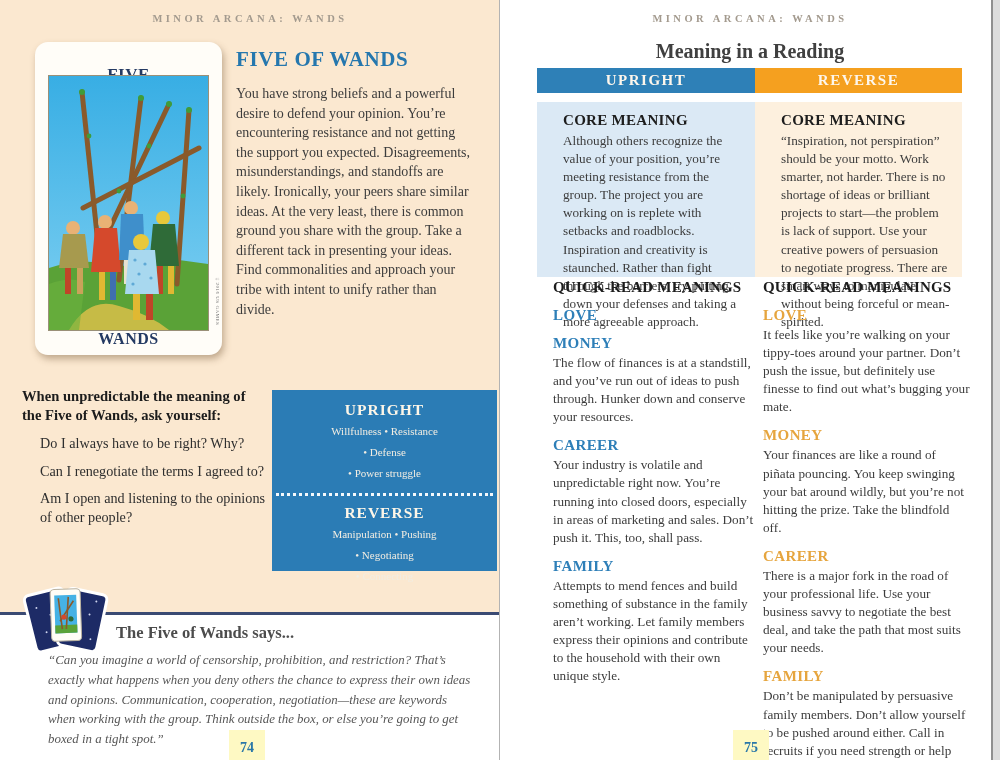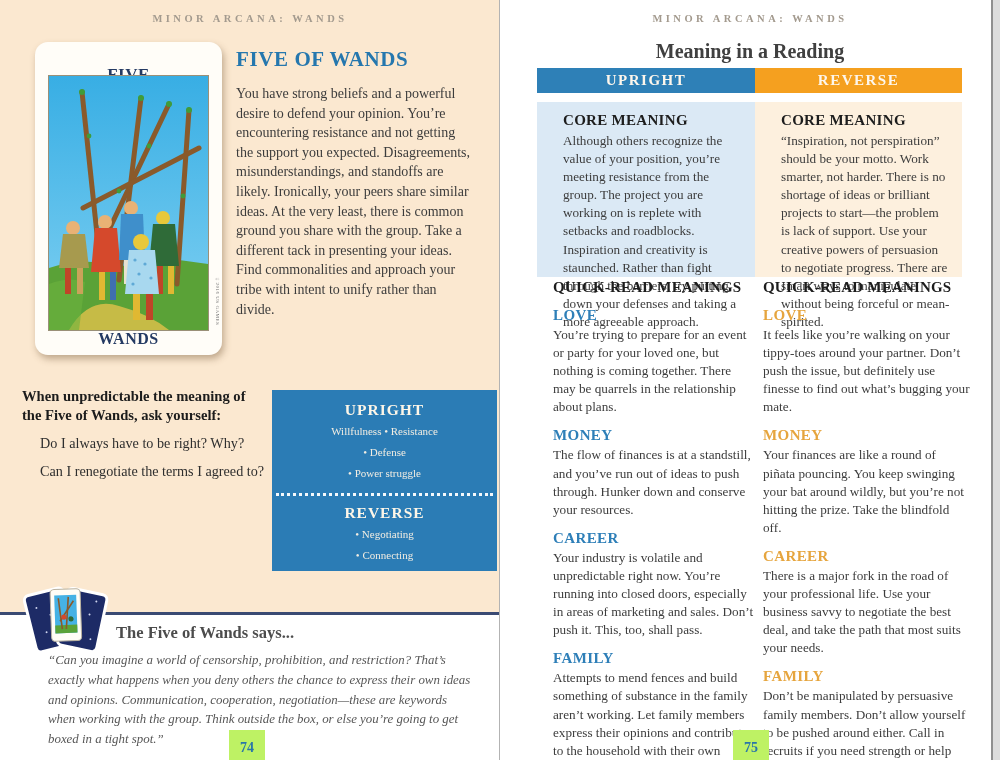--- a/index.html
+++ b/index.html
@@ -37,21 +37,21 @@
     color:#f2ede2;text-align:center;padding-top:11px;}
   .kwbox .kwhead{font-weight:bold;font-size:15.5px;letter-spacing:1px;color:#fdf6e8;margin-bottom:2px;}
   .kwbox .kwline{font-size:11px;line-height:21px;}
   .kwdots{border-top:3px dotted rgba(255,255,255,.95);margin:9px 4px 8px 4px;height:0;}
   
   .says-icon{position:absolute;left:22px;top:583px;width:88px;height:74px;}
   .says-head{position:absolute;left:116px;top:623px;font-size:16.5px;font-weight:bold;color:#4c4c4c;}
   .says-quote{position:absolute;left:48px;top:651px;width:428px;font-style:italic;
     font-size:12.9px;line-height:19.8px;color:#575757;}
   
-  .pagenum{position:absolute;top:730px;width:36px;height:30px;background:#bef264;
+  .pagenum{position:absolute;top:730px;width:36px;height:30px;background:#fef9c3;
     text-align:center;font-weight:bold;font-size:14px;color:#2a77a8;padding-top:10px;}
   .pn-left{left:229px;}
   .pn-right{left:233px;}
   
   .rp-title{position:absolute;top:40px;width:100%;text-align:center;font-size:20px;
     font-weight:bold;color:#404040;}
   .tabbar{position:absolute;top:68px;height:25px;text-align:center;font-weight:bold;
     font-size:15px;letter-spacing:1.5px;color:#fdf6ec;padding-top:4px;}
   .tab-upright{left:37px;width:218px;background:#2e80b7;}
   .tab-reverse{left:255px;width:207px;background:#f5a01f;}
@@ -157,30 +157,32 @@
     </div>
 
     <div class="lp-title">FIVE OF WANDS</div>
     <div class="lp-intro">You have strong beliefs and a powerful desire to defend your opinion. You’re encountering resistance and not getting the support you expected. Disagreements, misunderstandings, and standoffs are likely. Ironically, your peers share similar ideas. At the very least, there is common ground you share with the group. Take a different tack in presenting your ideas. Find commonalities and approach your tribe with intent to unify rather than divide.</div>
 
     <div class="contemplate">
       <h3>When unpredictable the meaning of the Five of Wands, ask yourself:</h3>
       <ul>
         <li>Do I always have to be right? Why?</li>
         <li>Can I renegotiate the terms I agreed to?</li>
+        <li>Am I open and listening to the opinions of other people?</li>
       </ul>
     </div>
 
     <div class="kwbox">
       <div class="kwhead">UPRIGHT</div>
       <div class="kwline">Willfulness • Resistance</div>
       <div class="kwline">• Defense</div>
       <div class="kwline">• Power struggle</div>
       <div class="kwdots"></div>
       <div class="kwhead">REVERSE</div>
+      <div class="kwline">Manipulation • Pushing</div>
       <div class="kwline">• Negotiating</div>
       <div class="kwline">• Connecting</div>
     </div>
 
     <div class="navy-rule"></div>
 
     <div class="says-icon">
       <svg width="88" height="74" viewBox="0 0 88 74">
         <g transform="rotate(-14 28 38)">
           <rect x="8" y="8" width="40" height="58" rx="5" fill="#1d2b66" stroke="#ffffff" stroke-width="3"></rect>
@@ -235,21 +237,20 @@
     </div>
     <div class="corecol core-reverse">
       <div class="core-head">CORE MEANING</div>
       <p class="core-text">“Inspiration, not perspiration” should be your motto. Work smarter, not harder. There is no shortage of ideas or brilliant projects to start—the problem is lack of support. Use your creative powers of persuasion to negotiate progress. There are smart ways to manipulate without being forceful or mean-spirited.</p>
     </div>
 
     <div class="qcol qcol-left">
       <div class="quick-head">QUICK-READ MEANINGS</div>
       <div class="qsec">
         <div class="qlabel up">LOVE</div>
-        <p>You’re trying to prepare for an event or party for your loved one, but nothing is coming together. There may be quarrels in the relationship about plans.</p>
       </div>
       <div class="qsec">
         <div class="qlabel up">MONEY</div>
         <p>The flow of finances is at a standstill, and you’ve run out of ideas to push through. Hunker down and conserve your resources.</p>
       </div>
       <div class="qsec">
         <div class="qlabel up">CAREER</div>
         <p>Your industry is volatile and unpredictable right now. You’re running into closed doors, especially in areas of marketing and sales. Don’t push it. This, too, shall pass.</p>
       </div>
       <div class="qsec">

